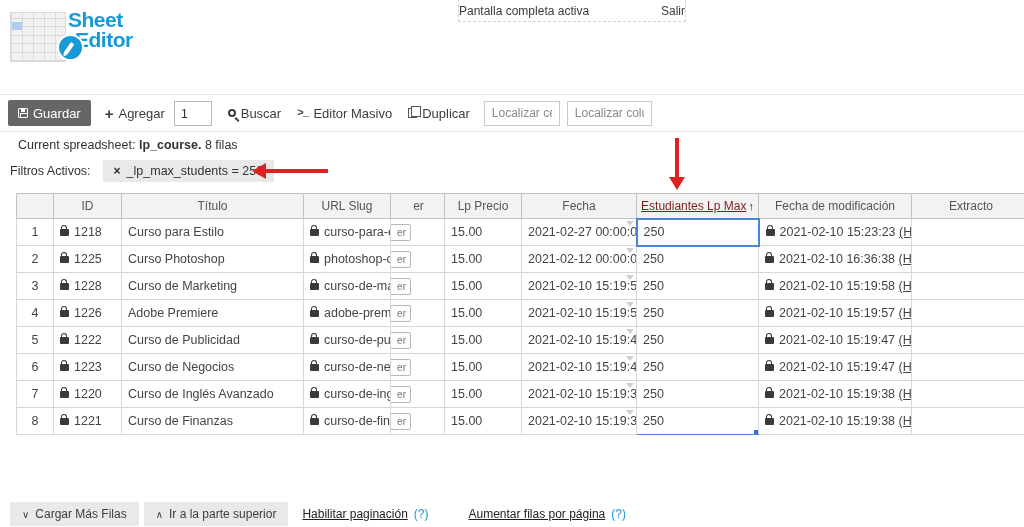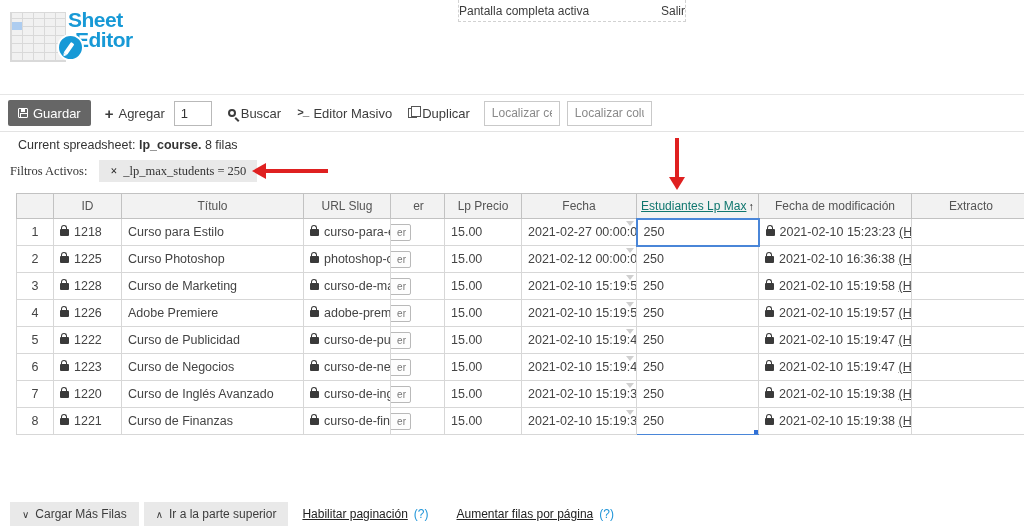--- a/index.html
+++ b/index.html
@@ -51,21 +51,21 @@
   .mag::after { content:""; position:absolute; left:6px; top:6px; width:2px; height:5px; background:#3c3c3c; transform:rotate(-45deg); }
   .term { font-family:"Liberation Mono", monospace; font-weight:bold; font-size:11px; letter-spacing:-1px; }
   .copy-ic { display:inline-block; position:relative; width:9px; height:10px; border:1px solid #555; background:#fff; }
   .copy-ic::before { content:""; position:absolute; left:2px; top:-3px; width:8px; height:9px; border:1px solid #555; background:#fff; }
   .loc-input { height:25px; border:1px solid #c9c9c9; font-size:12px; padding:0 7px; color:#333; font-family:inherit; }
   .loc-input::placeholder { color:#8a8a8a; }
 
   
   .status-line { position:absolute; left:18px; top:138px; font-size:12.5px; color:#333; }
   .status-line b { font-weight:bold; }
-  .filters-line { position:absolute; left:10px; top:160px; height:22px; display:flex; align-items:center; font-size:12.5px; color:#333;font-family:Liberation Serif, serif; }
+  .filters-line { position:absolute; left:10px; top:160px; height:22px; display:flex; align-items:center; font-size:12.5px; color:#333; }
   .chip { margin-left:12px; background:#e9e9e9; height:22px; display:flex; align-items:center; gap:6px;
     padding:0 11px; font-size:12.5px; color:#333; cursor:pointer; }
   .chip .x { font-weight:bold; color:#2d2d2d; font-size:12px; }
 
   
   .h-arrow { position:absolute; left:252px; top:163px; width:80px; height:16px; }
   .h-arrow .shaft { position:absolute; left:12px; top:6px; width:64px; height:4px; background:#df2020; }
   .h-arrow .head { position:absolute; left:0; top:0; width:0; height:0;
     border-top:8px solid transparent; border-bottom:8px solid transparent; border-right:14px solid #df2020; }
   .v-arrow { position:absolute; left:669px; top:138px; width:16px; height:52px; }
@@ -74,21 +74,21 @@
     border-left:8px solid transparent; border-right:8px solid transparent; border-top:13px solid #df2020; }
 
   
   table.sheet { position:absolute; left:16px; top:193px; width:1024px; border-collapse:collapse; table-layout:fixed; }
   table.sheet th { height:25px; background:#f2f2f2; border:1px solid #c2c2c2; font-weight:normal;
     font-size:12px; color:#555; text-align:center; overflow:hidden; white-space:nowrap; }
   table.sheet td { height:27px; border:1px solid #d7d7d7; font-size:12.5px; color:#444;
     padding:0 6px; overflow:hidden; white-space:nowrap; background:#fff; }
   td.c-num { background:#fafafa; color:#666; text-align:center; font-size:12px; padding:0; }
   th.h-sliver, td.c-sliver { border-right:none; }
-  th.h-students span.hd-label { text-decoration:underline; color:#0f766e; }
+  th.h-students span.hd-label { text-decoration:underline; color:#7f1d1d; }
   th.h-students .sort-up { font-size:11px; color:#222; margin-left:2px; }
   th.h-mini { text-align:left; padding-left:2px; color:#555; }
 
   .lock { display:inline-block; position:relative; width:9px; height:7px; background:#3a3a3a;
     border-radius:1px; margin-right:5px; vertical-align:0px; }
   .lock::before { content:""; position:absolute; left:1px; top:-4px; width:4px; height:4px;
     border:1.5px solid #3a3a3a; border-bottom:none; border-radius:3px 3px 0 0; }
 
   td.c-date { position:relative; }
   td.c-date .tri { position:absolute; right:2px; top:2px; width:0; height:0;
@@ -108,21 +108,21 @@
   td.c-mod .modlink { text-decoration:underline; cursor:pointer; }
 
   
   .footer { position:absolute; left:10px; top:502px; display:flex; align-items:center; font-size:12px; color:#3c3c3c; }
   .f-btn { background:#e9e9e9; border:none; height:24px; padding:0 12px; font-size:12px; color:#3c3c3c;
     display:flex; align-items:center; gap:6px; cursor:pointer; font-family:inherit; }
   .f-btn + .f-btn { margin-left:5px; }
   .chev { font-size:10px; color:#3c3c3c; }
   .f-link { margin-left:14px; color:#222; text-decoration:underline; cursor:pointer; }
   .f-help { margin-left:6px; color:#2196d9; cursor:pointer; }
-  .f-link.second { margin-left:28px; }
+  .f-link.second { margin-left:40px; }
 </style>
 </head>
 <body>
 
 <div id="stage">
 
   <div class="banner">
     <span>Pantalla completa activa</span>
     <a>Salir</a>
   </div>

